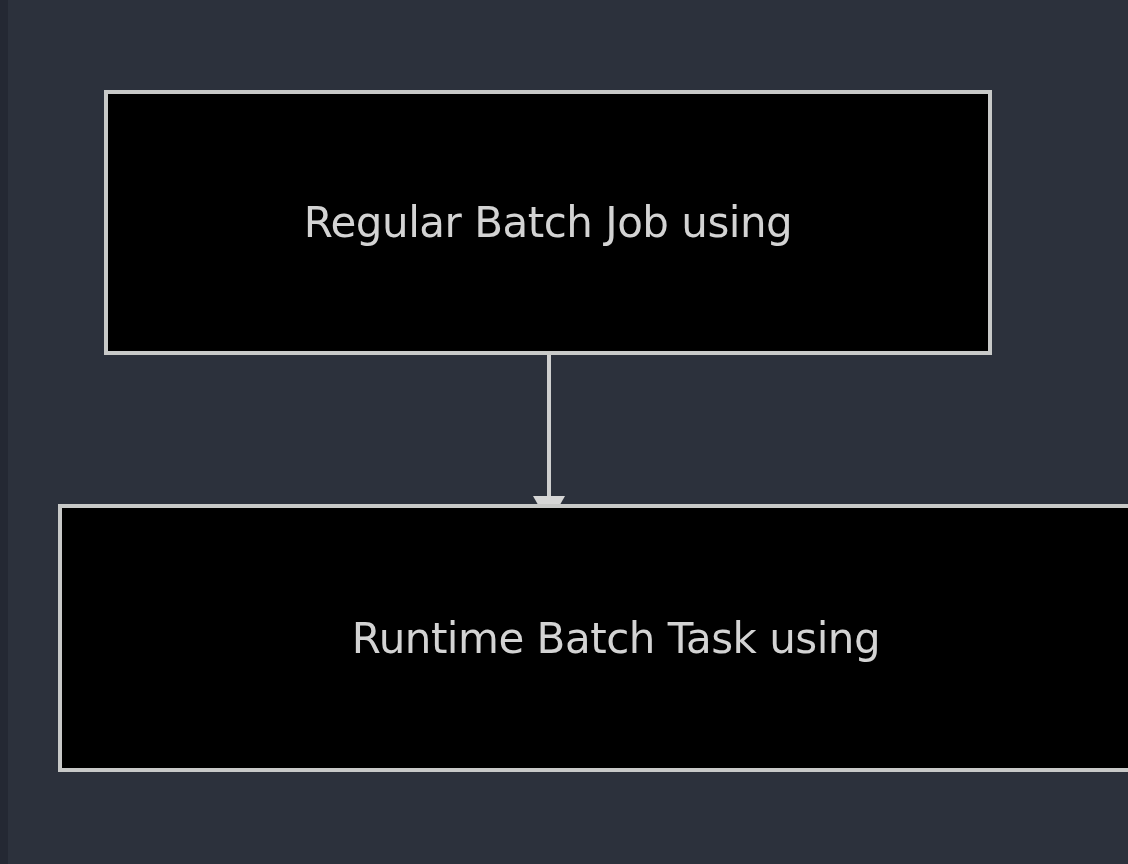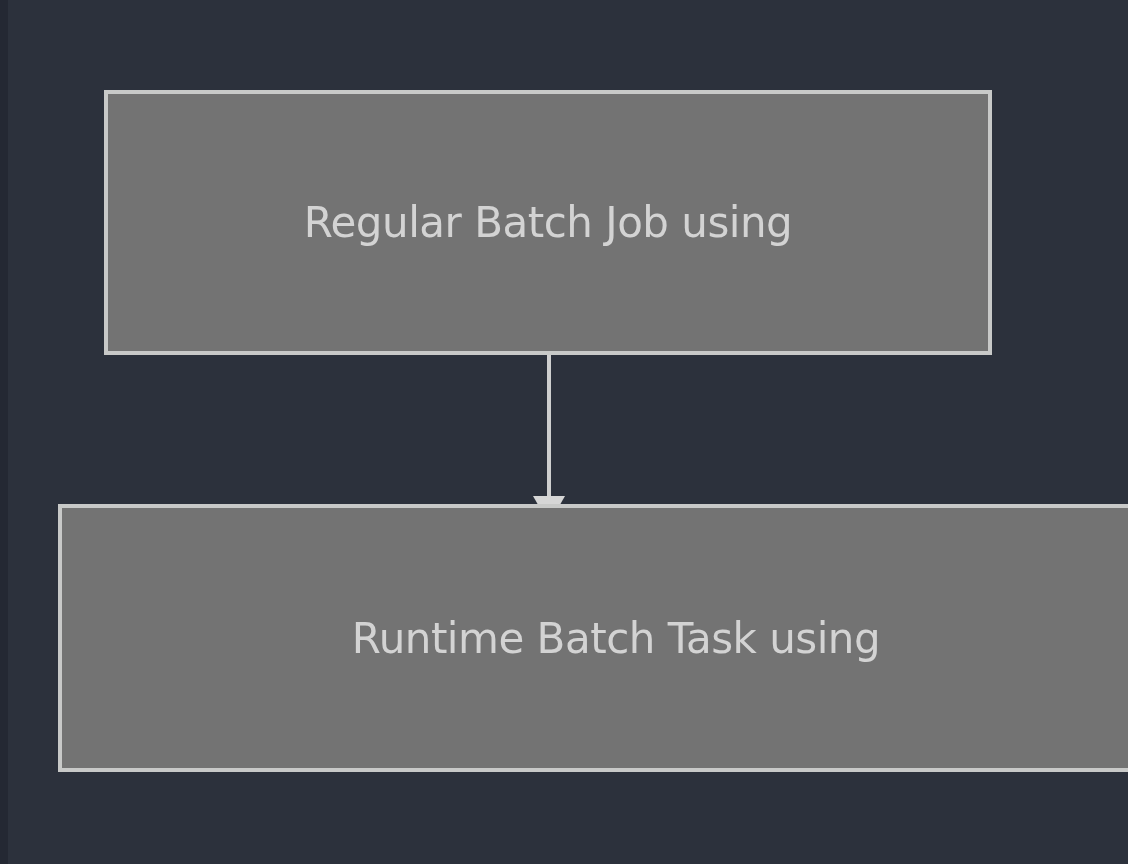--- a/index.html
+++ b/index.html
@@ -18,21 +18,21 @@
 
   .left-strip {
     position: absolute;
     left: 0; top: 0;
     width: 8px; height: 864px;
     background: #242833;
   }
 
   .node {
     position: absolute;
-    background: #737373;
+    background: #000000;
     border: 4px solid #c8c9c8;
     display: flex;
     flex-direction: column;
     justify-content: center;
     align-items: center;
     text-align: center;
   }
 
   .node-top {
     left: 104px; top: 90px;

